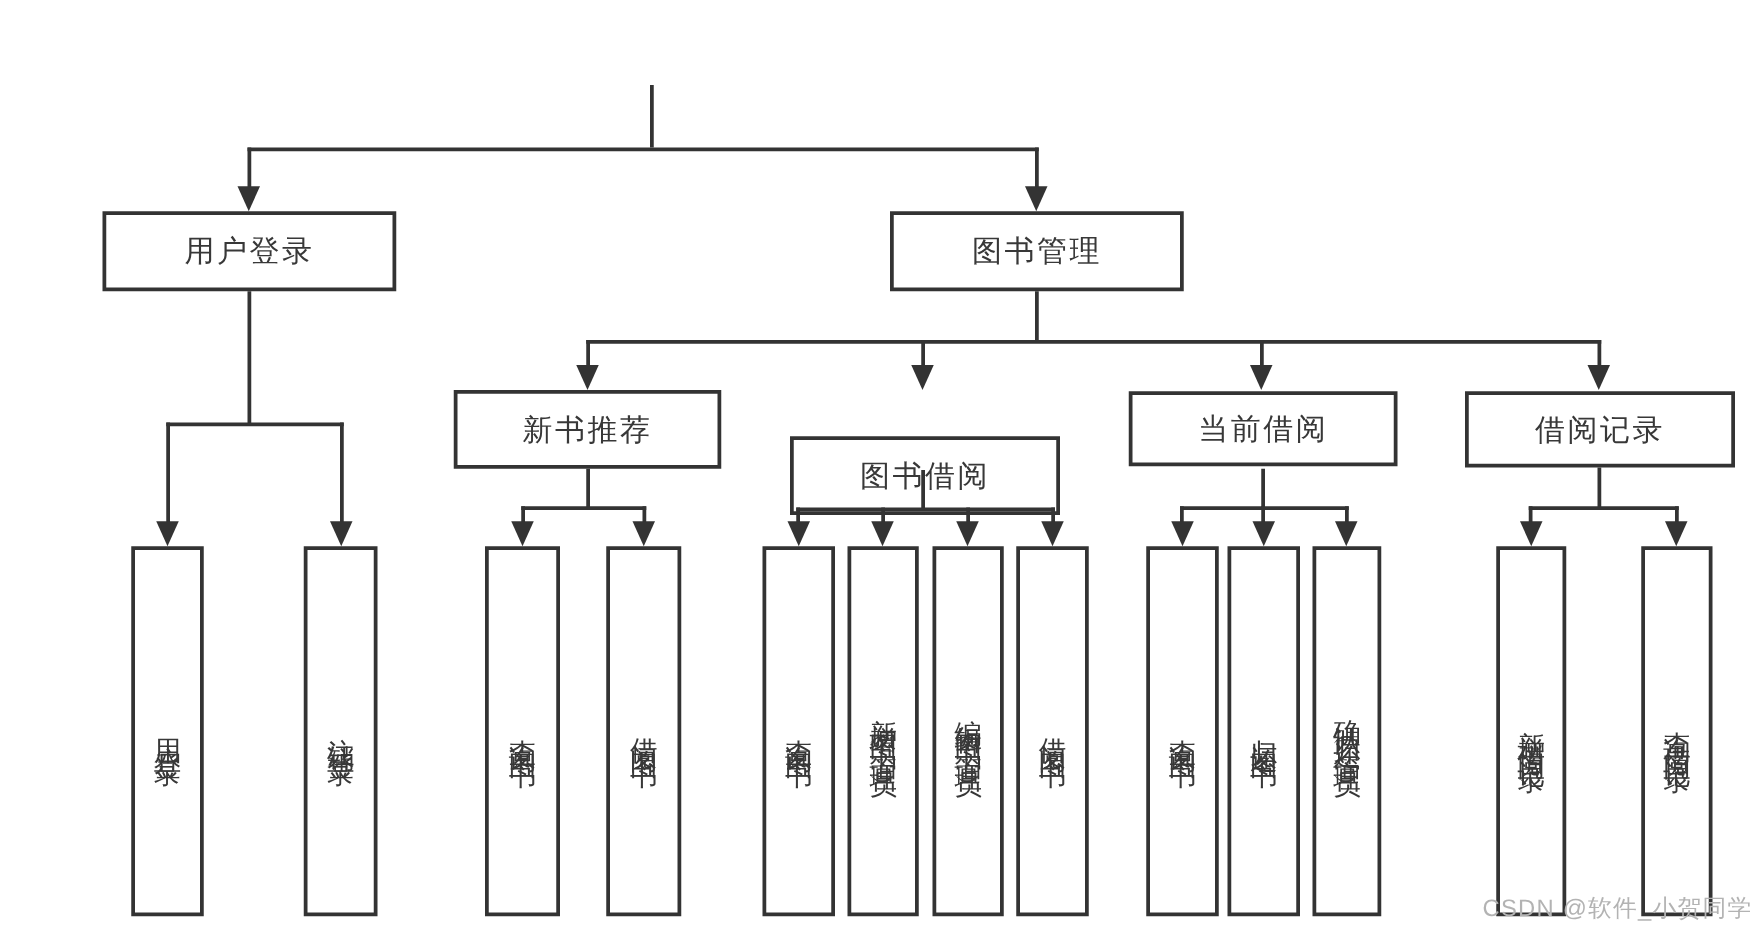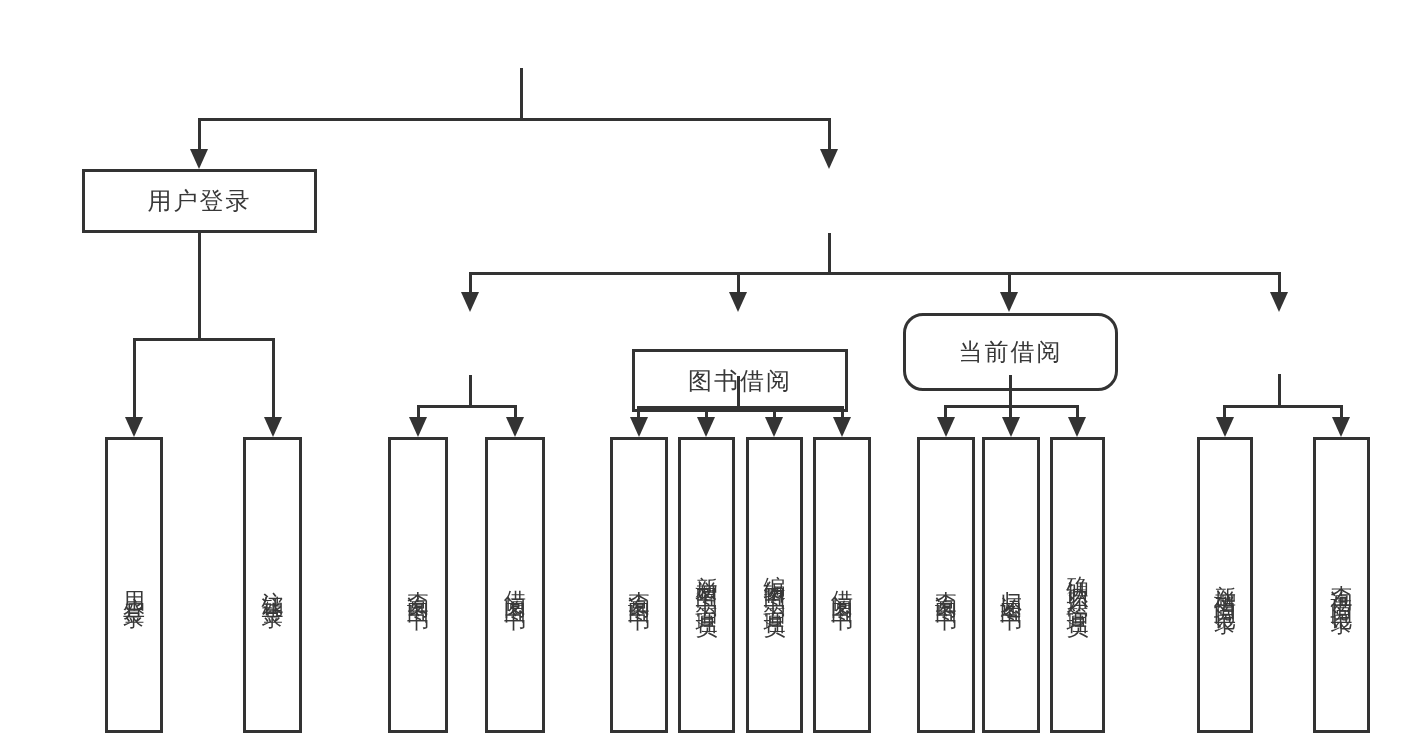--- a/index.html
+++ b/index.html
@@ -68,26 +68,29 @@
   }
 </style>
 </head>
 <body>
 
 <div id="canvas">
 
 
   <div class="box" style="left:82px; top:169px; width:235px; height:64px;">用户登录</div>
 
+  <div class="box" style="left:712px; top:169px; width:235px; height:64px;">图书管理</div>
 
+  <div class="box" style="left:363px; top:312px; width:214px; height:63px;">新书推荐</div>
 
   <div class="box" style="left:632px; top:313px; width:216px; height:63px;margin-top:36px;">图书借阅</div>
 
-  <div class="box" style="left:903px; top:313px; width:215px; height:78px;border-radius:20px;">当前借阅</div>
+  <div class="box" style="left:903px; top:313px; width:215px; height:60px;">当前借阅</div>
 
+  <div class="box" style="left:1172px; top:313px; width:216px; height:61px;">借阅记录</div>
 
   <div class="leaf" style="left:105px; width:58px;">
     <span class="vtext">用户登录</span>
   </div>
   <div class="leaf" style="left:243px; width:59px;">
     <span class="vtext">注销登录</span>
   </div>
 
   <div class="leaf" style="left:388px; width:60px;">
     <span class="vtext">查询图书</span>
@@ -178,14 +181,15 @@
   <div class="line" style="left:1076px; top:405px; width:3px; height:16px;"></div>
   <div class="arrow" style="left:1068px; top:417px;"></div>
 
   <div class="line" style="left:1278px; top:374px; width:3px; height:33px;"></div>
   <div class="line" style="left:1223px; top:405px; width:120px; height:3px;"></div>
   <div class="line" style="left:1223px; top:405px; width:3px; height:16px;"></div>
   <div class="arrow" style="left:1216px; top:417px;"></div>
   <div class="line" style="left:1340px; top:405px; width:3px; height:16px;"></div>
   <div class="arrow" style="left:1332px; top:417px;"></div>
 
+  <div id="watermark">CSDN @软件_小贺同学</div>
 
 </div>
 
 </body></html>

